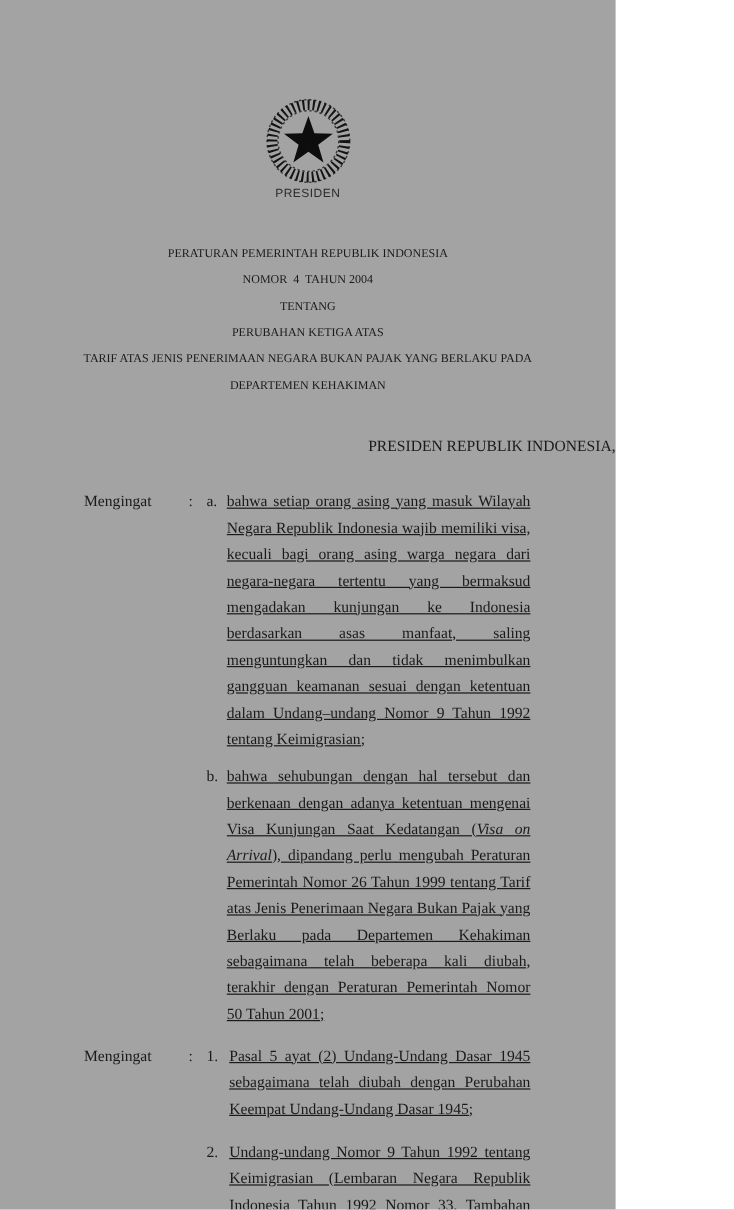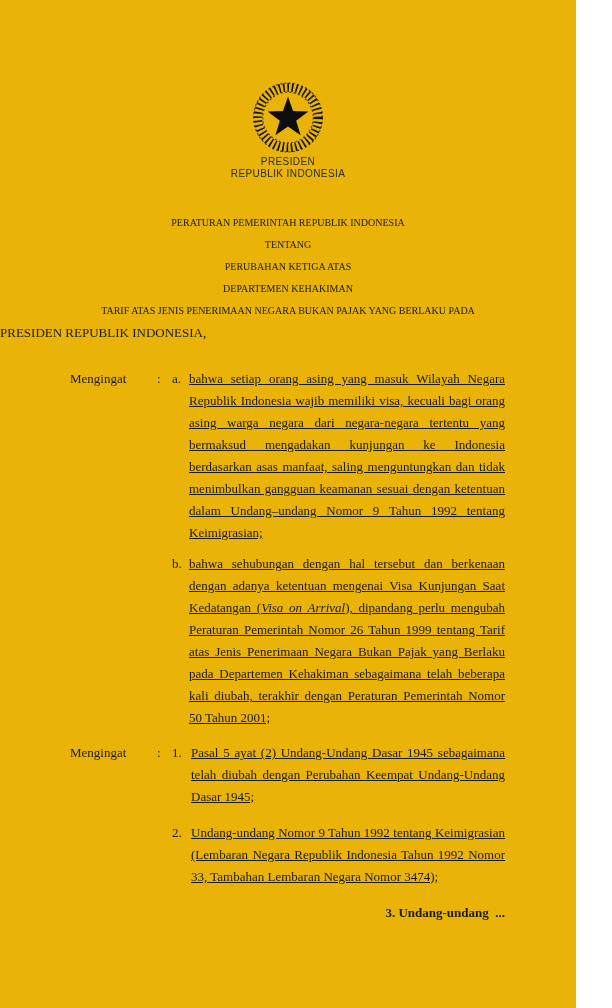--- a/index.html
+++ b/index.html
@@ -6,24 +6,24 @@
   body {
     width: 612px;
     height: 1008px;
     background: #ffffff;
     font-family: "Liberation Serif", serif;
     color: #1a1a1a;
     -webkit-font-smoothing: antialiased;
   }
   .page {
     position: relative;
-    width: 576px;
+    width: 513px;
     height: 1008px;
     overflow: hidden;
-    background: #eab308;
+    background: #a3a3a3;
   }
   
   .emblem-wrap {
     width: 78px;
     height: 72px;
     margin: 82px auto 0 auto;
   }
   .emblem-wrap svg { display: block; }
   .emblem-caption {
     margin-top: 2px;
@@ -37,21 +37,22 @@
   
   .title-block {
     margin-top: 33px;
     text-align: center;
     font-size: 10px;
     line-height: 22px;
   }
   .title-line { white-space: pre-wrap; }
   
   .preamble-heading {
-    text-align: left;
+    margin-top: 28px;
+    text-align: right;
     font-size: 13px;
     line-height: 22px;
   }
   
   .clauses {
     margin: 24px 71px 0 70px;
     font-size: 13px;
     line-height: 22px;
   }
   .clauses.second { margin-top: 13px; }
@@ -92,29 +93,29 @@
 
       <circle cx="40" cy="36.5" r="31" fill="none" stroke="#141414" stroke-width="9" stroke-dasharray="1.7 2.7"></circle>
       <circle cx="40" cy="36.5" r="26" fill="none" stroke="#141414" stroke-width="1.2" stroke-dasharray="2 2.4" opacity="0.75"></circle>
       <circle cx="40" cy="36.5" r="35.4" fill="none" stroke="#141414" stroke-width="1.2" stroke-dasharray="2 2.4" opacity="0.75"></circle>
 
       <polygon fill="#0d0d0d" points="40,15 45.17,29.88 60.92,30.20 48.37,39.72 52.93,54.80 40,45.80 27.07,54.80 31.63,39.72 19.08,30.20 34.83,29.88"></polygon>
     </svg>
   </div>
   <div class="emblem-caption">
     <div>PRESIDEN</div>
-    <div>REPUBLIK INDONESIA</div>
   </div>
 
   <div class="title-block">
     <div class="title-line">PERATURAN PEMERINTAH REPUBLIK INDONESIA</div>
+    <div class="title-line">NOMOR  4  TAHUN 2004</div>
     <div class="title-line">TENTANG</div>
     <div class="title-line">PERUBAHAN KETIGA ATAS</div>
+    <div class="title-line">TARIF ATAS JENIS PENERIMAAN NEGARA BUKAN PAJAK YANG BERLAKU PADA</div>
     <div class="title-line">DEPARTEMEN KEHAKIMAN</div>
-    <div class="title-line">TARIF ATAS JENIS PENERIMAAN NEGARA BUKAN PAJAK YANG BERLAKU PADA</div>
   </div>
 
   <div class="preamble-heading">PRESIDEN REPUBLIK INDONESIA,</div>
 
   <div class="clauses">
     <div class="clause-row">
       <div class="clause-label">Mengingat</div>
       <div class="clause-colon">:</div>
       <div class="clause-items">
         <div class="clause-item">

